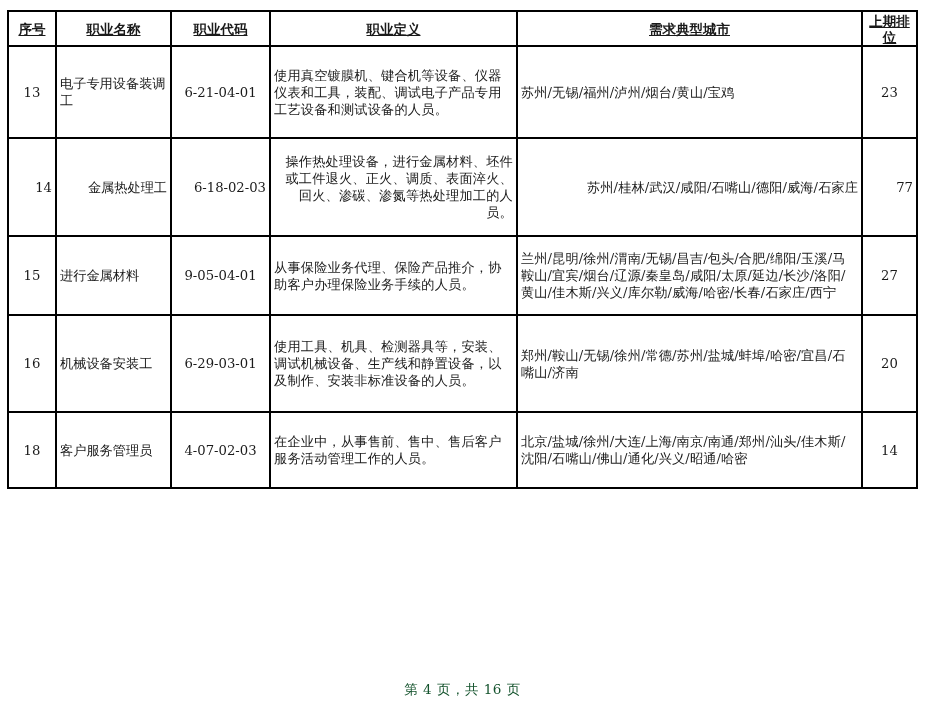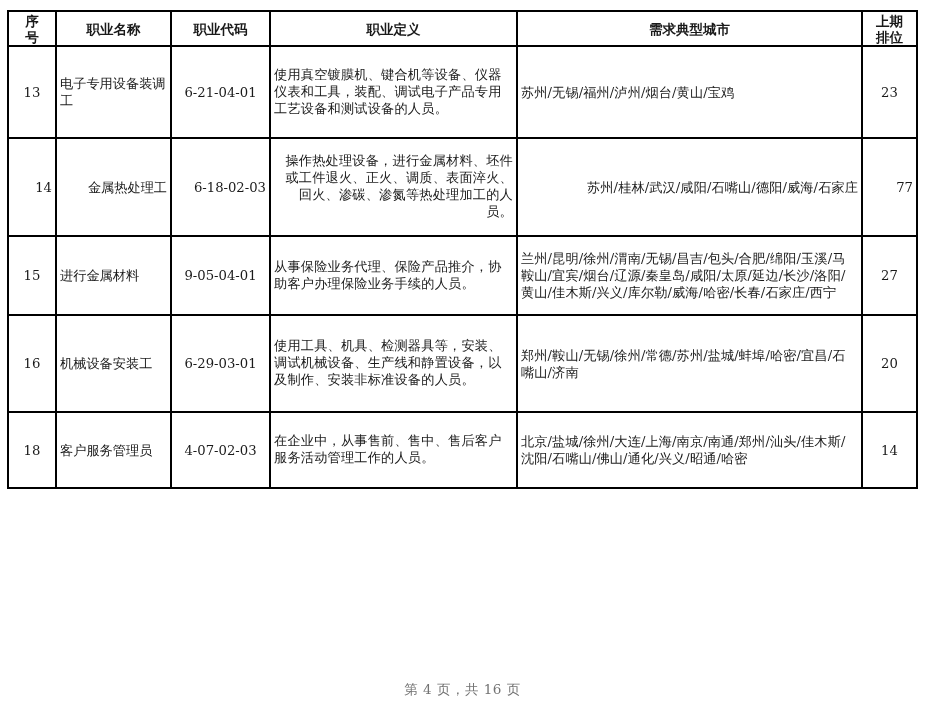--- a/index.html
+++ b/index.html
@@ -37,25 +37,26 @@
       line-height: 17px;
       vertical-align: middle;
       overflow: hidden;
     }
     table.occupations th {
       font-family: "DejaVu Sans", "Liberation Sans", sans-serif;
       font-weight: bold;
       font-size: 13.5px;
       line-height: 16px;
       height: 33px;
-      padding: 0 10px;
+      padding: 0 2px;
+      text-decoration: underline;
     }
     td.c-num, td.c-code, td.c-rank { text-align: center; border-radius: 19px; }
     td.c-name, td.c-def, td.c-cities { text-align: left; }
-    td.c-def { letter-spacing: 0.2px; font-family: Liberation Mono, monospace; }
+    td.c-def { letter-spacing: 0.2px; }
     td.c-cities { letter-spacing: 0.1px; padding-left: 2px; }
     th.h-rank { font-size: 13.5px; line-height: 15px; }
 
     col.w-num { width: 48px; }
     col.w-name { width: 115px; }
     col.w-code { width: 99px; }
     col.w-def { width: 247px; }
     col.w-cities { width: 345px; }
     col.w-rank { width: 55px; }
 
@@ -66,21 +67,21 @@
     tr.r17 td { height: 63px; }
     tr.r18 td { height: 74px; }
 
     .footer {
       position: absolute;
       left: 0;
       width: 925px;
       top: 681px;
       text-align: center;
       font-size: 13.5px;
-      color: #737373;
+      color: #14532d;
       font-family: "DejaVu Serif", "Liberation Serif", serif;
       letter-spacing: 0.5px;
     }
   </style>
 </head>
 <body>
 
 <div class="page">
   <table class="occupations">
     <colgroup>

